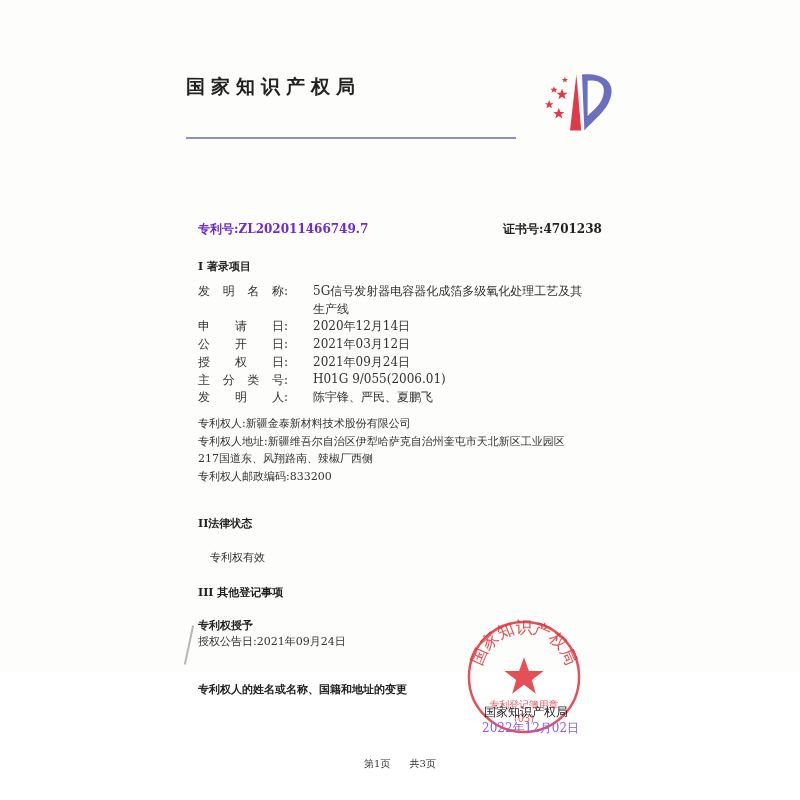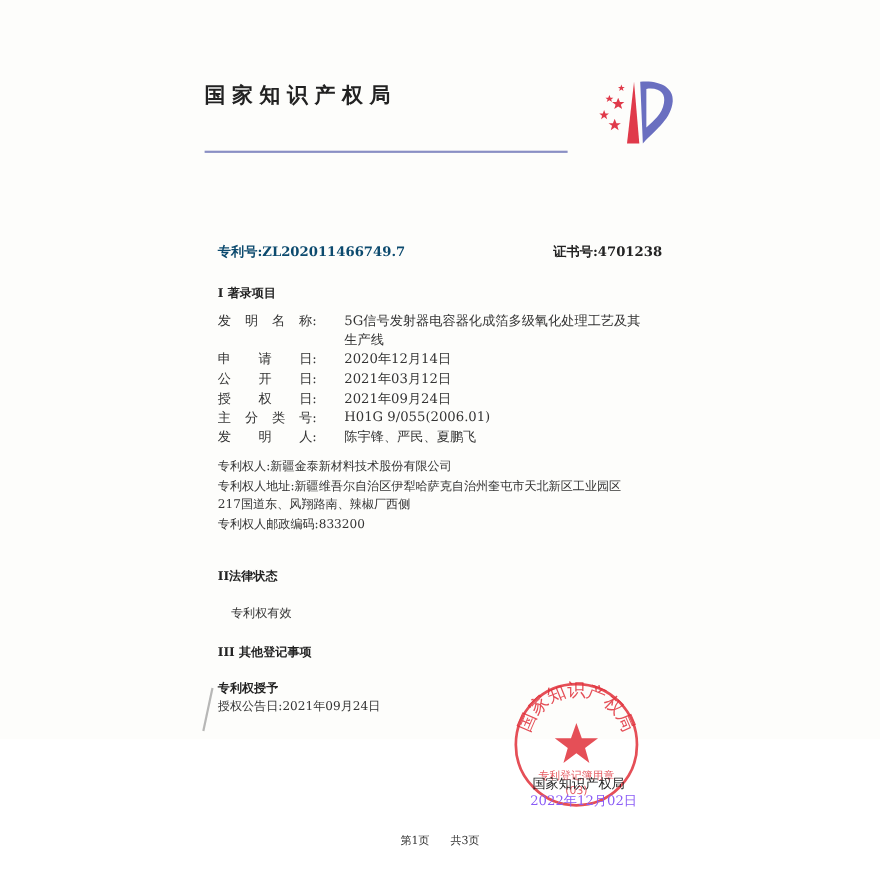--- a/index.html
+++ b/index.html
@@ -6,21 +6,21 @@
     body {
       width: 800px; height: 800px; background: #ffffff; position: relative; overflow: hidden;
       font-family: "DejaVu Serif", "Liberation Serif", serif; color: #2a2a2a;
     }
     .page { position: absolute; left: 0; top: 0; width: 800px; height: 672px; background: #fdfdfb; }
     .header-cn { position: absolute; left: 186px; top: 74px; font-size: 19px; font-weight: bold; letter-spacing: 6px; color: #222; font-family: "DejaVu Serif", serif; }
     .header-en { position: absolute; left: 186px; top: 116px; font-size: 9.5px; font-weight: bold; letter-spacing: 0.3px; color: #333; font-family: "Liberation Serif", serif; }
     .header-rule { position: absolute; left: 186px; top: 137px; width: 330px; height: 2px; background: #8a8fc4; }
     .logo { position: absolute; left: 538px; top: 60px; width: 80px; height: 80px; }
     .title { position: absolute; left: 0; width: 800px; top: 166px; text-align: center; font-size: 30px; letter-spacing: 6px; color: #222; font-family: "DejaVu Sans", sans-serif; }
-    .patent-no { position: absolute; left: 198px; top: 221px; font-size: 12px; font-weight: bold; color: #0c4a6e; }
+    .patent-no { position: absolute; left: 198px; top: 221px; font-size: 12px; font-weight: bold; color: #6d28d9; }
     .cert-no { position: absolute; left: 503px; top: 221px; font-size: 12px; font-weight: bold; color: #222; }
     .line { position: absolute; font-size: 11px; color: #333; white-space: nowrap; }
     .bold { font-weight: bold; color: #222; }
     .biblio-row { position: absolute; left: 198px; font-size: 12px; color: #333; white-space: nowrap; }
     .biblio-row .label { position: absolute; left: 0; width: 90px; display: flex; justify-content: space-between; }
     .biblio-row .value { position: absolute; left: 115px; }
     .seal { position: absolute; left: 465px; top: 618px; width: 118px; height: 118px; }
     .seal-org { position: absolute; left: 484px; top: 704px; font-size: 12px; color: #222; }
     .seal-date { position: absolute; left: 482px; top: 720px; font-size: 12px; color: #8b5cf6; }
     .footer { position: absolute; left: 0; width: 800px; top: 757px; text-align: center; font-size: 10px; color: #333; }
@@ -116,20 +116,21 @@
   <div class="line" style="left:198px; top:469px;">专利权人邮政编码:833200</div>
 
   <div class="line bold" style="left:198px; top:516px;">II法律状态</div>
   <div class="line" style="left:210px; top:534px;margin-top:16px;">专利权有效</div>
 
   <div class="line bold" style="left:198px; top:585px;">III 其他登记事项</div>
   <div class="line bold" style="left:198px; top:618px;">专利权授予</div>
   <div class="line" style="left:198px; top:634px;">授权公告日:2021年09月24日</div>
   <div class="pen-mark"></div>
 
+  <div class="line bold" style="left:198px; top:682px;">专利权人的姓名或名称、国籍和地址的变更</div>
 
   <svg class="seal" viewBox="0 0 120 120">
     <circle cx="60" cy="60" r="56" fill="none" stroke="#e0303a" stroke-width="2.5" opacity="0.85"></circle>
     <defs>
       <path id="sealArc" d="M 18 72 A 44 44 0 1 1 102 72"></path>
     </defs>
     <text font-size="17" fill="#e0303a" opacity="0.85" font-family="DejaVu Sans, sans-serif">
       <textPath href="#sealArc" startOffset="50%" text-anchor="middle">国家知识产权局</textPath>
     </text>
     <polygon points="60,40 65,54 80,54 68,63 72,77 60,68 48,77 52,63 40,54 55,54" fill="#e0303a" opacity="0.85"></polygon>

